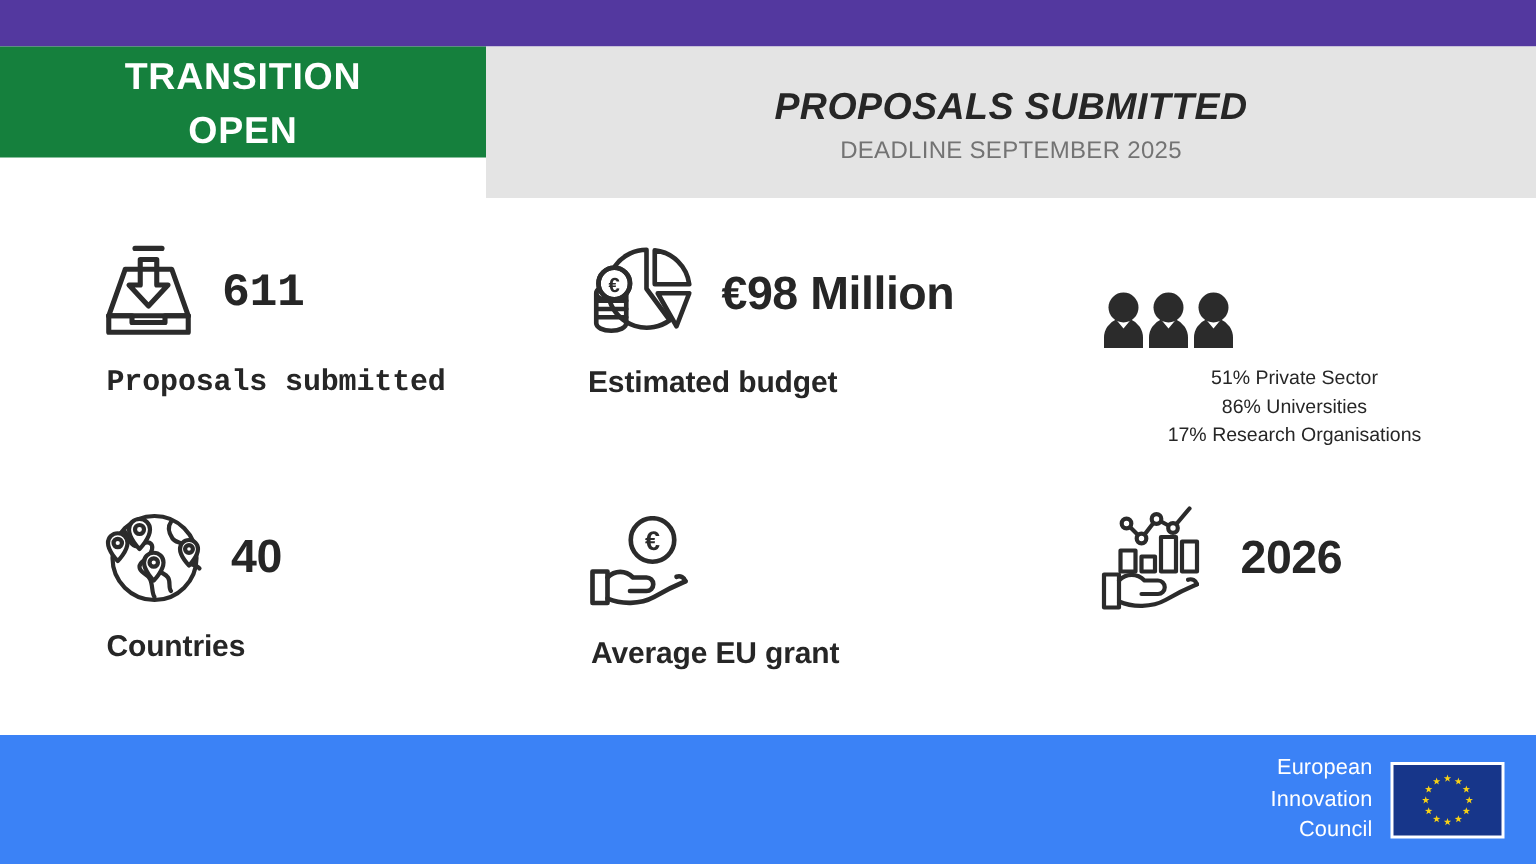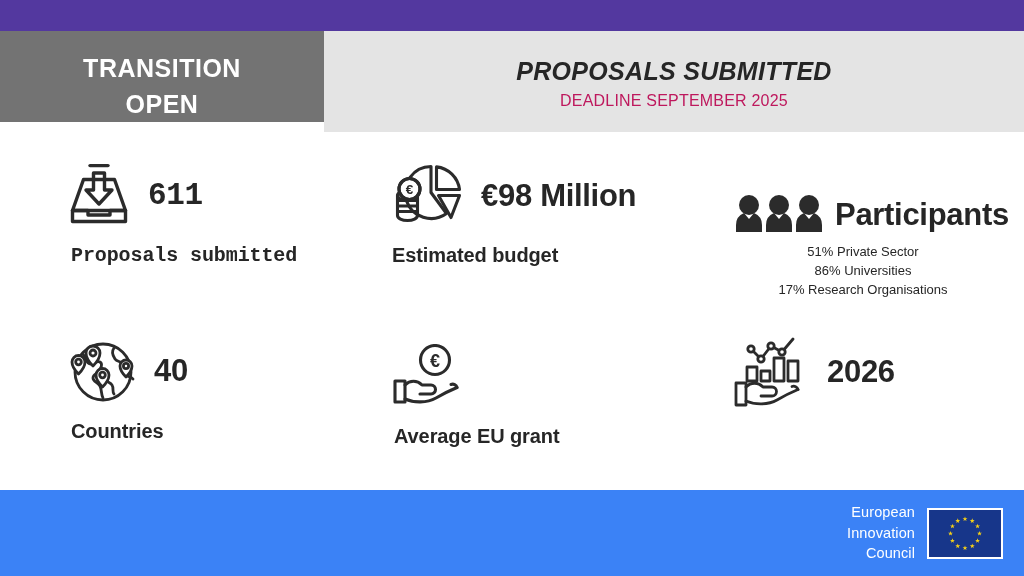--- a/index.html
+++ b/index.html
@@ -34,22 +34,22 @@
   
   .header {
     position: absolute;
     left: 0; top: 31px;
     width: 1024px;
     height: 101px;
     display: flex;
   }
   .header-left {
     width: 324px;
-    height: 91px;
-    background: #737373;
+    height: 74px;
+    background: #15803d;
     color: #ffffff;
     display: flex;
     flex-direction: column;
     align-items: center;
     justify-content: flex-end;
     box-sizing: border-box;
     padding-top: 2px;
   }
   .header-left .line {
     font-size: 25px;
@@ -74,21 +74,21 @@
     font-weight: bold;
     font-style: italic;
     letter-spacing: 0.3px;
     color: #262626;
     line-height: 1.3;
     white-space: nowrap;
   }
   .header-right .subtitle {
     font-size: 16px;
     font-weight: normal;
-    color: #be185d;
+    color: #737373;
     letter-spacing: 0.2px;
     margin-top: 5px;
     white-space: nowrap;
   }
 
   
   .stats {
     position: absolute;
     left: 0; top: 132px;
     width: 1024px;
@@ -266,21 +266,20 @@
               <circle cx="14" cy="11" r="10"></circle>
               <path d="M1 38 v-7 a13 13 0 0 1 8-12 l5 6 l5 -6 a13 13 0 0 1 8 12 v7 Z"></path>
               <circle cx="44" cy="11" r="10"></circle>
               <path d="M31 38 v-7 a13 13 0 0 1 8-12 l5 6 l5 -6 a13 13 0 0 1 8 12 v7 Z"></path>
               <circle cx="74" cy="11" r="10"></circle>
               <path d="M61 38 v-7 a13 13 0 0 1 8-12 l5 6 l5 -6 a13 13 0 0 1 8 12 v7 Z"></path>
             </g>
           </svg>
         </div>
         <div class="gap-sm"></div>
-        <div class="stat-value">Participants</div>
       </div>
       <div class="stat-sublist">
         <div>51% Private Sector</div>
         <div>86% Universities</div>
         <div>17% Research Organisations</div>
       </div>
     </div>
 
     <div class="stat s4">
       <div class="stat-top">

